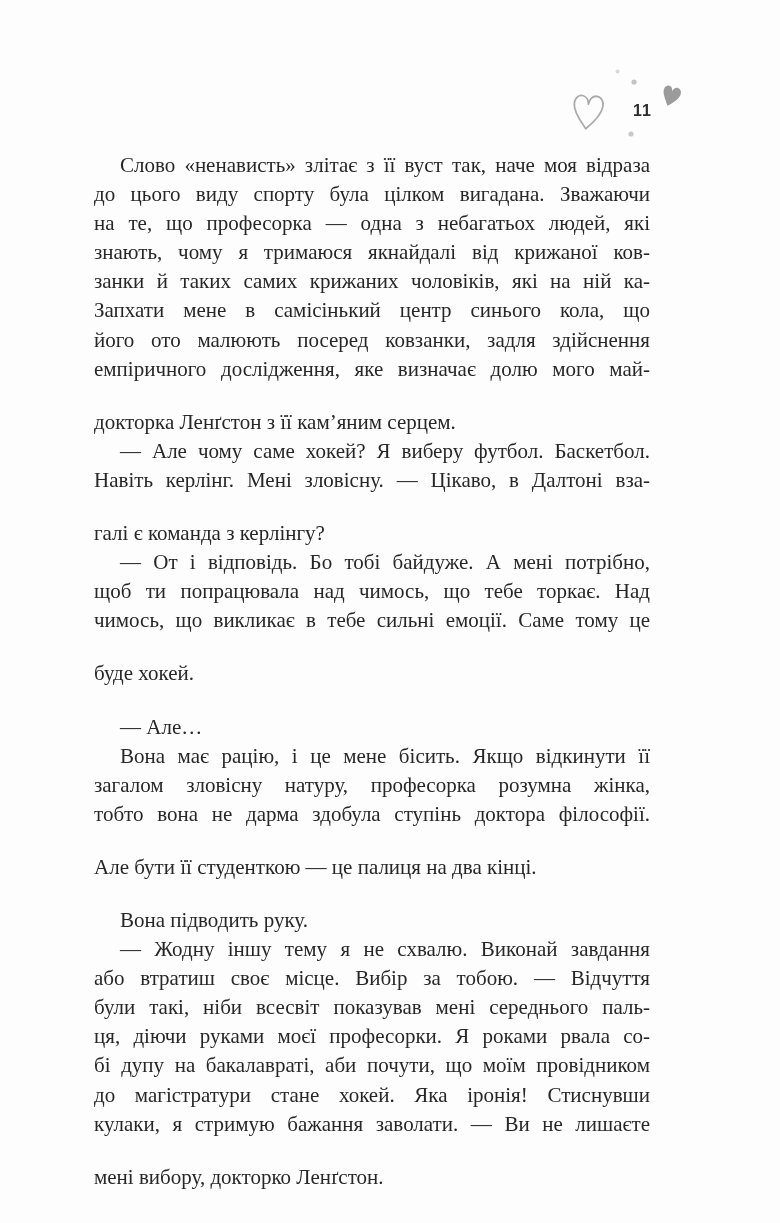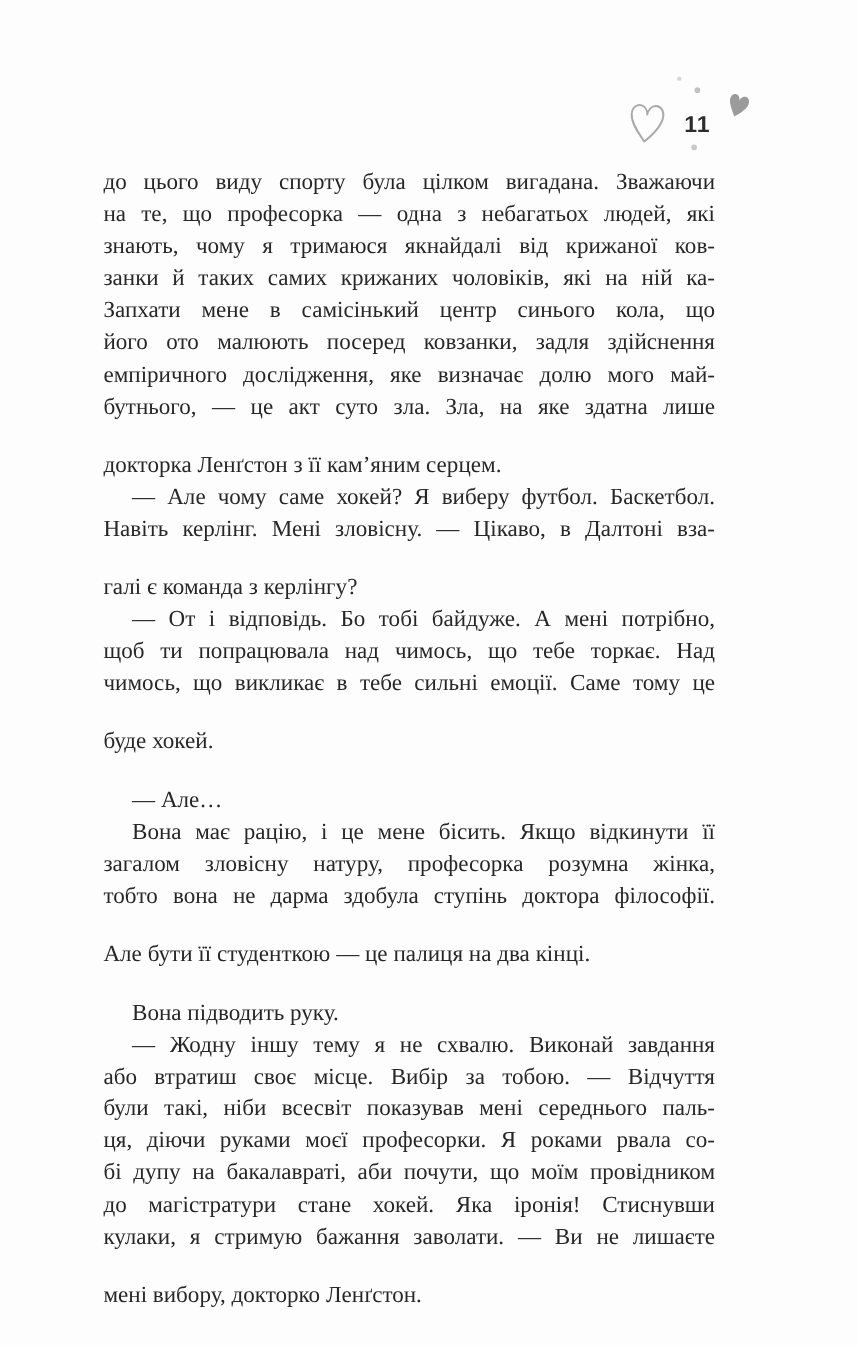--- a/index.html
+++ b/index.html
@@ -39,23 +39,23 @@
   }
   #dot-1 { left: 615px; top: 69px;  width: 5px; height: 5px; }
   #dot-2 { left: 631px; top: 79px;  width: 6px; height: 6px; }
   #dot-3 { left: 628px; top: 131px; width: 6px; height: 6px; }
 
   .page-number {
     position: absolute;
     left: 622px;
     top: 102px;
     width: 30px;
-    text-align: left;
+    text-align: right;
     font-family: "Liberation Sans", sans-serif;
-    font-size: 21px;
+    font-size: 16px;
     font-weight: 600;
     letter-spacing: 1px;
     color: #2d2d2d;
   }
 
   
   .text-block {
     position: absolute;
     left: 94px;
     top: 151px;
@@ -94,28 +94,28 @@
   </svg>
   <svg id="dot-2" class="header-deco" viewBox="0 0 6 6">
     <circle cx="3" cy="3" r="2.6" fill="#c3c3c3"></circle>
   </svg>
   <svg id="dot-3" class="header-deco" viewBox="0 0 6 6">
     <circle cx="3" cy="3" r="2.6" fill="#c9c9c9"></circle>
   </svg>
 
   <main class="text-block">
       <div class="paragraph">
+        <div class="line first">Слово «ненависть» злітає з її вуст так, наче моя відраза</div>
         <div class="line">до цього виду спорту була цілком вигадана. Зважаючи</div>
         <div class="line">на те, що професорка — одна з небагатьох людей, які</div>
         <div class="line">знають, чому я тримаюся якнайдалі від крижаної ков-</div>
         <div class="line">занки й таких самих крижаних чоловіків, які на ній ка-</div>
         <div class="line">Запхати мене в самісінький центр синього кола, що</div>
         <div class="line">його ото малюють посеред ковзанки, задля здійснення</div>
         <div class="line">емпіричного дослідження, яке визначає долю мого май-</div>
-        <div class="line">бутнього, — це акт суто зла. Зла, на яке здатна лише</div>
         <div class="line last">докторка Ленґстон з її кам’яним серцем.</div>
       </div>
       <div class="paragraph">
         <div class="line first">— Але чому саме хокей? Я виберу футбол. Баскетбол.</div>
         <div class="line">Навіть керлінг. Мені зловісну. — Цікаво, в Далтоні вза-</div>
         <div class="line last">галі є команда з керлінгу?</div>
       </div>
       <div class="paragraph">
         <div class="line first">— От і відповідь. Бо тобі байдуже. А мені потрібно,</div>
         <div class="line">щоб ти попрацювала над чимось, що тебе торкає. Над</div>

